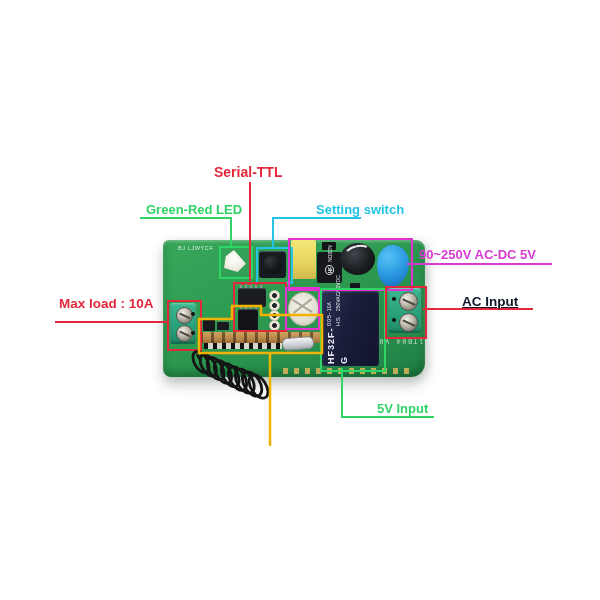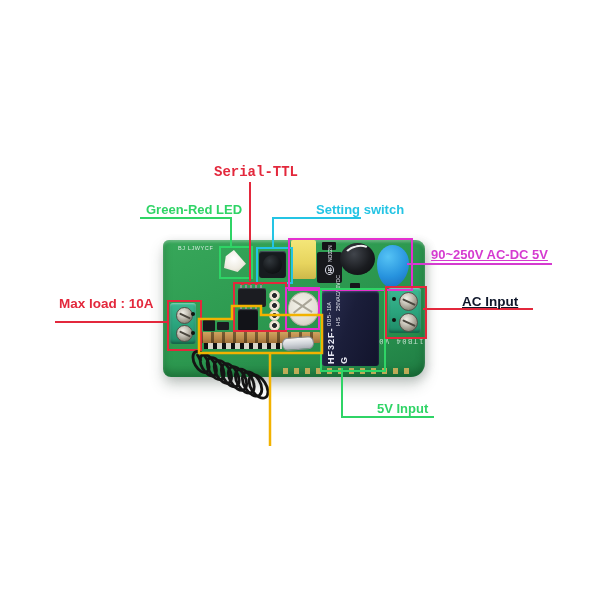--- a/index.html
+++ b/index.html
@@ -100,24 +100,24 @@
   .b-sw{left:256px;top:247px;width:33px;height:33px;border-color:#24c4e4;}
   .b-ser{left:233px;top:282px;width:50px;height:46px;border-color:#e3283c;}
   .b-pw1{left:288px;top:238px;width:121px;height:49px;border-color:#e431cf;}
   .b-pw2{left:285px;top:287px;width:31px;height:39px;border-color:#e431cf;}
   .b-rly{left:320px;top:288px;width:62px;height:80px;border-color:#2fd466;}
   .b-tr{left:385px;top:286px;width:38px;height:49px;border-color:#e3283c;}
   .b-tl{left:167px;top:300px;width:31px;height:47px;border-color:#e3283c;}
 
   
   .lbl{position:absolute;font-weight:bold;font-size:13px;white-space:nowrap;}
-  .l-serial{left:214px;top:164px;font-size:14px;font-family:Liberation Mono, monospace;}
+  .l-serial{left:214px;top:164px;font-size:14px;}
   .l-led{left:140px;top:202px;}
   .l-switch{left:272px;top:202px;}
-  .l-power{left:431px;top:247px;text-decoration:underline;}
+  .l-power{left:419px;top:247px;}
   .l-ac{left:462px;top:294px;font-size:13.5px;}
   .l-max{left:59px;top:296px;font-size:13.5px;}
   .l-relay{left:377px;top:401px;}
   .l-rx{left:197px;top:449px;}
 
   svg.overlay{position:absolute;left:0;top:0;pointer-events:none;}
 </style>
 </head>
 <body>
 

